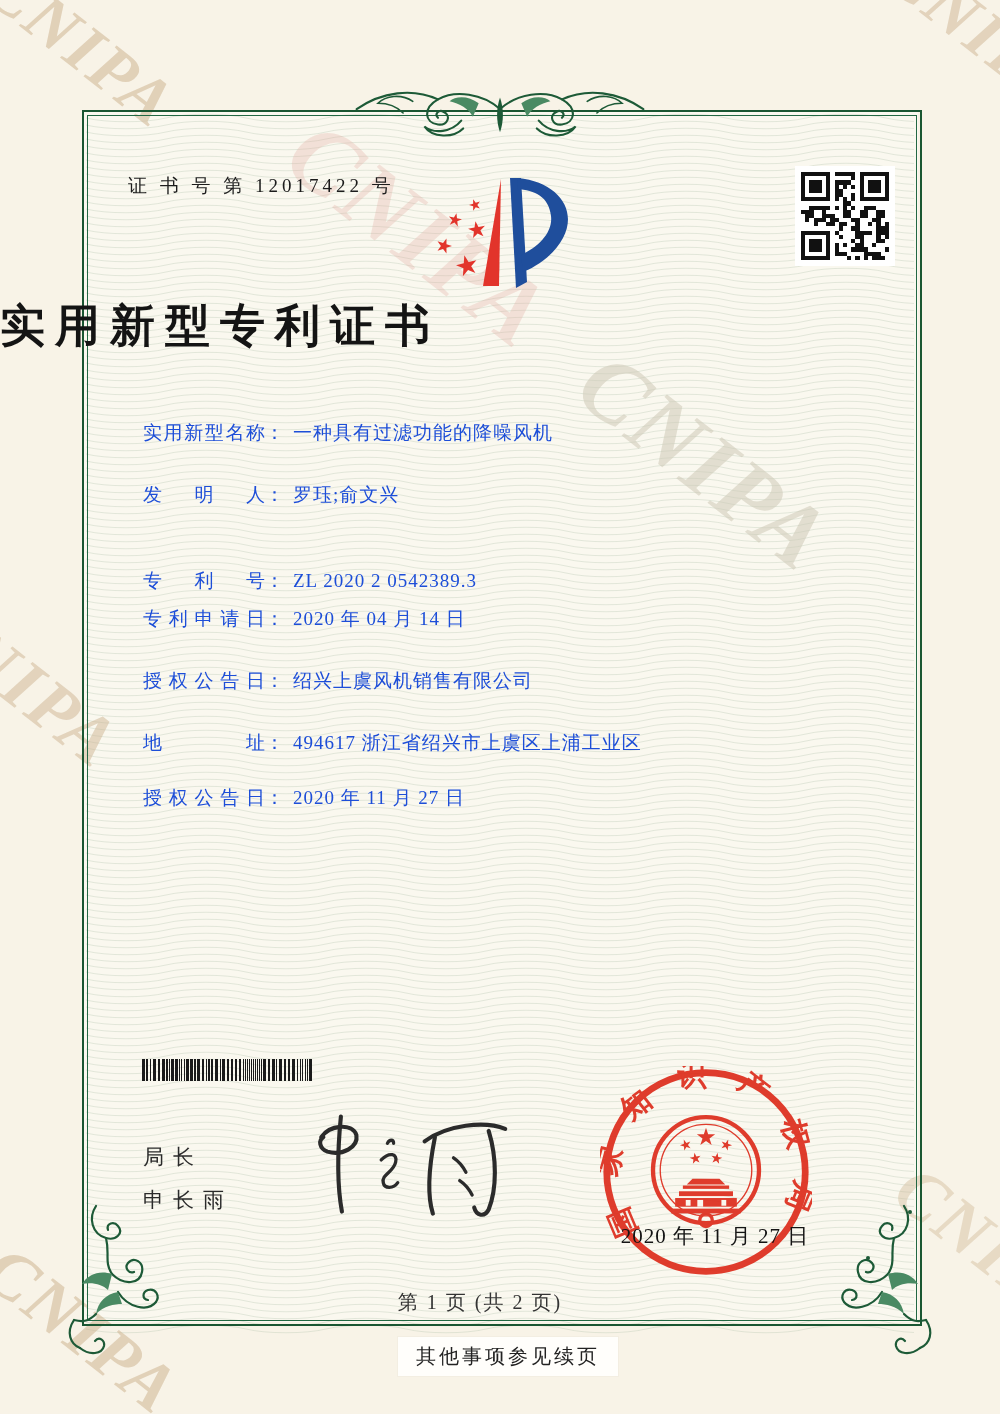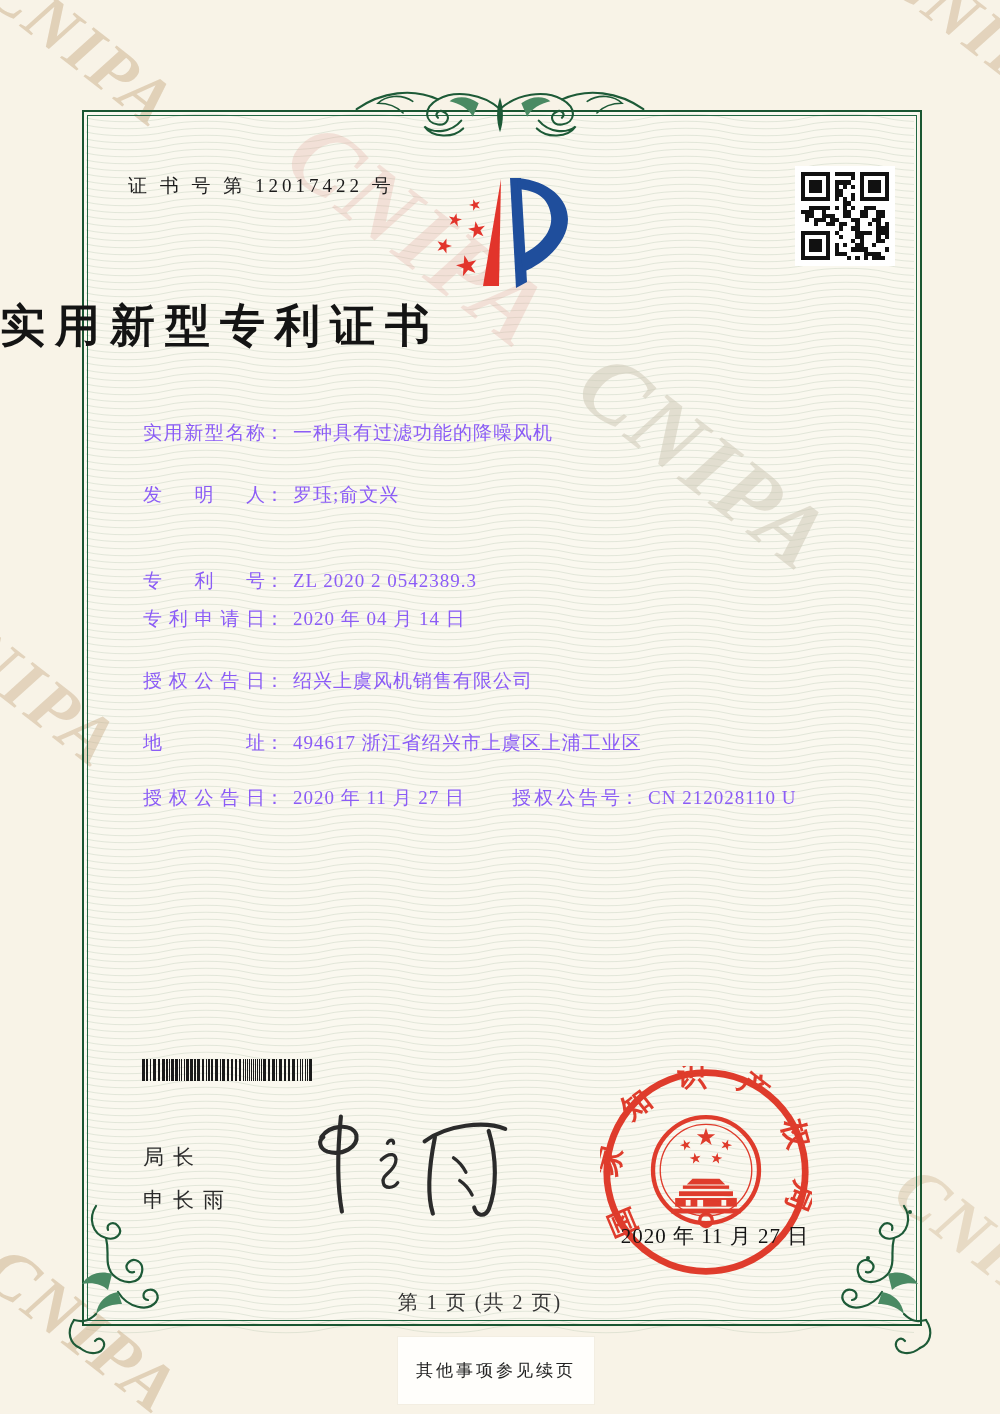--- a/index.html
+++ b/index.html
@@ -22,39 +22,39 @@
   .orn{position:absolute;z-index:4;pointer-events:none;}
   .flip{transform:scaleX(-1);}
   
   .content{position:absolute;inset:0;z-index:5;}
   .cert-number{position:absolute;left:128px;top:173px;font-size:19px;letter-spacing:4px;color:#1c1c1c;}
   .logo{position:absolute;left:430px;top:170px;}
   .qr-box{position:absolute;left:795px;top:166px;width:100px;height:100px;background:#fff;display:flex;align-items:center;justify-content:center;}
   .title{position:absolute;left:0;right:0;top:296px;text-align:left;font-size:45px;font-weight:700;
          letter-spacing:10px;color:#141414;}
   .rows{position:absolute;left:143px;top:0;width:730px;}
-  .row{position:absolute;left:0;font-size:19px;color:#8b5cf6;white-space:nowrap;}
+  .row{position:absolute;left:0;font-size:19px;color:#1d4ed8;white-space:nowrap;}
   .row .lbl{display:inline-block;width:122px;text-align:justify;text-align-last:justify;vertical-align:top;}
   .row .val{margin-left:9px;letter-spacing:1px;}
   .grant2{position:absolute;left:369px;top:0;white-space:nowrap;}
   .grant2 .lbl{width:108px;}
   .paras{position:absolute;left:138px;top:826px;width:728px;font-size:19.5px;line-height:38px;color:#1e1e1e;text-align:justify;}
   .paras p{margin:0;text-indent:2.1em;letter-spacing:0.5px;}
   .barcode{position:absolute;left:142px;top:1059px;height:22px;display:flex;align-items:stretch;}
   .barcode i{display:block;height:100%;}
   .signer-title{position:absolute;left:143px;top:1143px;font-size:21px;letter-spacing:9px;color:#2a2a2a;
                 font-family:"Liberation Sans","DejaVu Sans",sans-serif;}
   .signer-name{position:absolute;left:143px;top:1186px;font-size:21px;letter-spacing:9px;color:#2a2a2a;
                font-family:"Liberation Sans","DejaVu Sans",sans-serif;}
   .signature{position:absolute;left:282px;top:1104px;}
   .seal{position:absolute;left:600px;top:1066px;mix-blend-mode:multiply;}
   .seal-date{position:absolute;left:620px;top:1222px;width:190px;text-align:center;font-size:21px;
              letter-spacing:1px;color:#141414;}
   .page-info{position:absolute;left:370px;top:1289px;width:220px;text-align:center;font-size:20px;color:#333;letter-spacing:2px;}
-  .note-box{position:absolute;left:398px;top:1337px;background:#fffefb;padding:22px 18px;font-size:17px;
+  .note-box{position:absolute;left:398px;top:1337px;background:#fffefb;padding:6px 18px;font-size:20px;
             color:#222;letter-spacing:3px;box-shadow:0 0 0 1px rgba(0,0,0,0.02);}
 </style>
 </head>
 <body>
 
 <div class="page">
 
   <svg width="0" height="0" style="position:absolute" aria-hidden="true">
     <defs>
       <path id="star" d="M0,-1 L0.2245,-0.309 L0.951,-0.309 L0.3633,0.118 L0.5878,0.809 L0,0.382 L-0.5878,0.809 L-0.3633,0.118 L-0.951,-0.309 L-0.2245,-0.309 Z"></path>
@@ -549,23 +549,20 @@
         <span class="lbl">专利申请日</span><span>：</span><span class="val">2020 年 04 月 14 日</span>
       </div>
       <div class="row" style="top:668px">
         <span class="lbl">授权公告日</span><span>：</span><span class="val">绍兴上虞风机销售有限公司</span>
       </div>
       <div class="row" style="top:730px">
         <span class="lbl">地址</span><span>：</span><span class="val">494617 浙江省绍兴市上虞区上浦工业区</span>
       </div>
       <div class="row" style="top:785px">
         <span class="lbl">授权公告日</span><span>：</span><span class="val">2020 年 11 月 27 日</span>
-        <span class="grant2">
-          <span class="lbl">授权公告号</span><span>：</span><span class="val">CN 212028110 U</span>
-        </span>
       </div>
     </div>
 
     <div class="paras">
     </div>
 
     <div class="barcode" id="barcode">
         <i style="width: 3px; background: rgb(26, 26, 26); margin-right: 1px;"></i>
         <i style="width: 2px; background: rgb(26, 26, 26); margin-right: 2px;"></i>
         <i style="width: 1px; background: rgb(26, 26, 26); margin-right: 2px;"></i>

